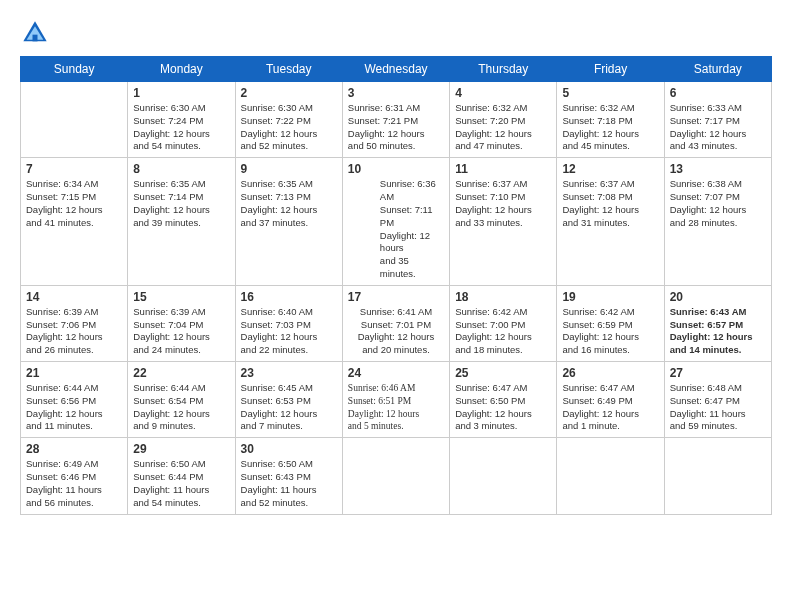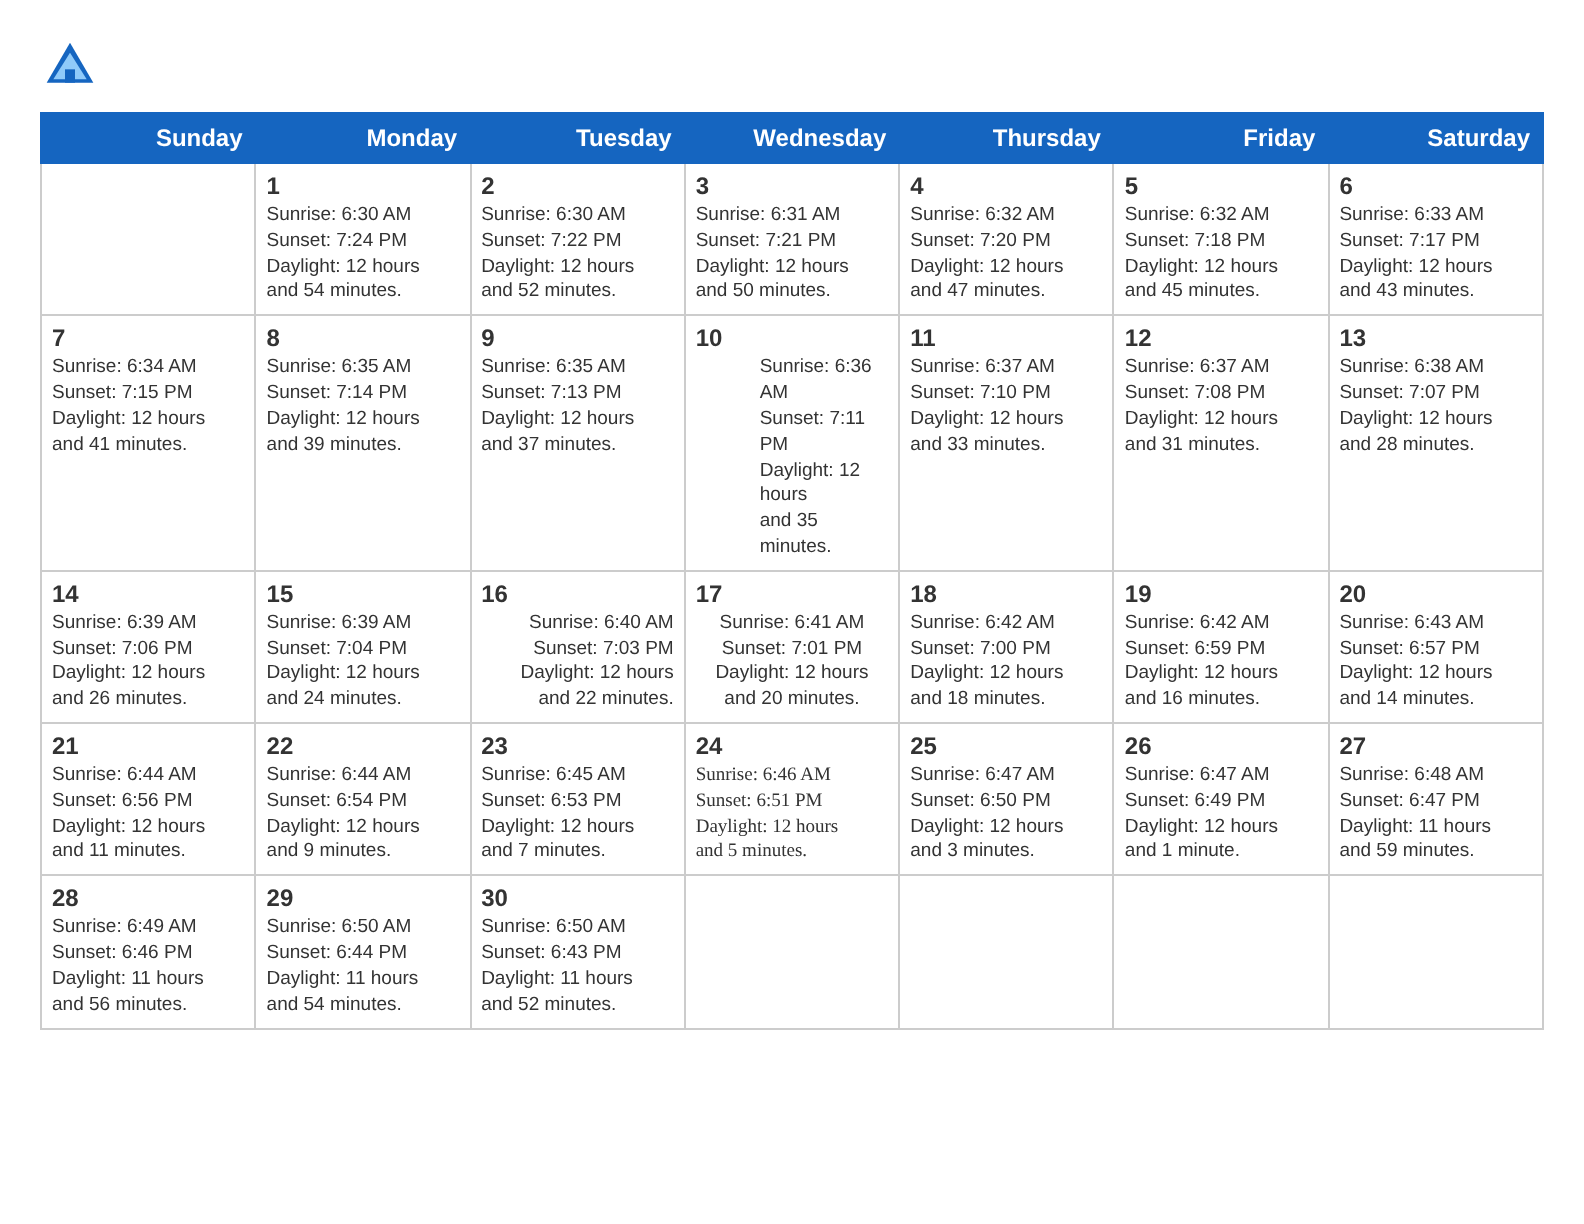--- a/index.html
+++ b/index.html
@@ -52,23 +52,23 @@
     .calendar {
       width: 100%;
       border-collapse: collapse;
       border: 1px solid #ccc;
       font-size: 10.5px;
     }
     .calendar th {
       background-color: #1565c0;
       color: #fff;
       padding: 5px 6px;
-      text-align: right;
+      text-align: center;
       font-size: 12px;
-      font-weight: bold;
+      font-weight: normal;
       border: 1px solid #1565c0;
     }
     .calendar td {
       border: 1px solid #ccc;
       padding: 4px 5px;
       vertical-align: top;
       width: calc(100% / 7);
       min-height: 72px;
       height: 72px;
     }
@@ -229,21 +229,21 @@
           </td>
           <td>
             <span class="day-number">15</span>
             <div class="day-info" style="white-space: pre-line;">Sunrise: 6:39 AM
 Sunset: 7:04 PM
 Daylight: 12 hours
 and 24 minutes.</div>
           </td>
           <td>
             <span class="day-number">16</span>
-            <div class="day-info" style="white-space: pre-line; text-align: right;">Sunrise: 6:40 AM
+            <div class="day-info" style="white-space: pre-line;">Sunrise: 6:40 AM
 Sunset: 7:03 PM
 Daylight: 12 hours
 and 22 minutes.</div>
           </td>
           <td>
             <span class="day-number">17</span>
             <div class="day-info" style="white-space: pre-line; text-align: center;">Sunrise: 6:41 AM
 Sunset: 7:01 PM
 Daylight: 12 hours
 and 20 minutes.</div>
@@ -257,21 +257,21 @@
           </td>
           <td>
             <span class="day-number">19</span>
             <div class="day-info" style="white-space: pre-line;">Sunrise: 6:42 AM
 Sunset: 6:59 PM
 Daylight: 12 hours
 and 16 minutes.</div>
           </td>
           <td>
             <span class="day-number">20</span>
-            <div class="day-info" style="white-space: pre-line;">Sunrise: 6:43 AM
+            <div class="day-info" style="white-space: pre-line; font-weight: bold;">Sunrise: 6:43 AM
 Sunset: 6:57 PM
 Daylight: 12 hours
 and 14 minutes.</div>
           </td>
         </tr>
         <tr>
           <td>
             <span class="day-number">21</span>
             <div class="day-info" style="white-space: pre-line;">Sunrise: 6:44 AM
 Sunset: 6:56 PM

